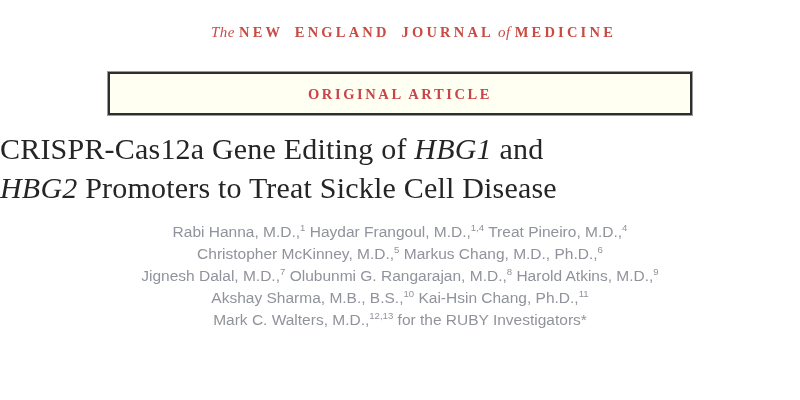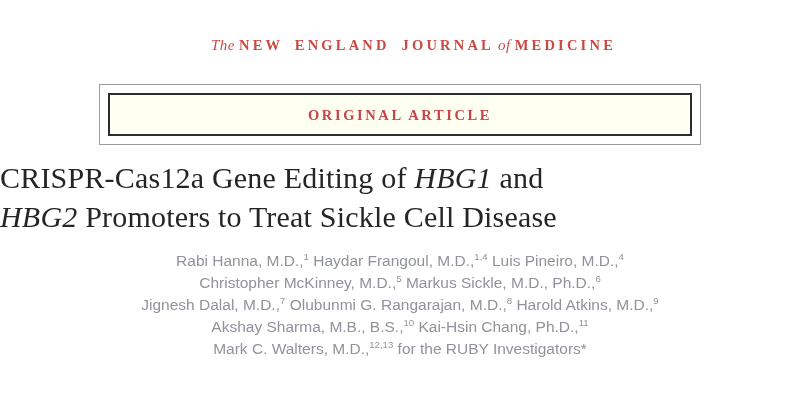--- a/index.html
+++ b/index.html
@@ -1,33 +1,33 @@
 <!DOCTYPE html>
 <html><head>
 <meta charset="utf-8">
 <style>
   html, body { margin:0; padding:0; }
   body {
     width:800px; height:400px; background:#ffffff; overflow:hidden;
     font-family:"Liberation Serif", serif;
   }
   .masthead {
-    padding-top:36px; text-align:center; color:#c84a42;
+    padding-top:23px; text-align:center; color:#c84a42;
     white-space:nowrap;
     margin-left:27px;
   }
   .masthead .mh-it {
     font-style:italic; font-size:15px; letter-spacing:0.5px;
   }
   .masthead .mh-caps {
     font-size:14.5px; font-weight:bold; letter-spacing:3.2px; word-spacing:5px;
   }
   .box-outer {
     width:584px; margin:30px auto 4px; border:1px solid #9b9b9b;
-    padding:8px; background:#ffffff;
+    padding:0; background:#ffffff;
   }
   .box-inner {
     border:2px solid #2e2e2e; background:#fffff2;
     text-align:center; padding:11px 0 10px;
   }
   .box-inner .article-type {
     color:#c8434b; font-weight:bold; font-size:14.5px; letter-spacing:2.6px;
   }
   .title {
     margin:13px 0 0; text-align:left; font-weight:normal;
@@ -60,20 +60,20 @@
       <span class="article-type">ORIGINAL ARTICLE</span>
     </div>
   </div>
 
   <h1 class="title">
     <span>CRISPR-Cas12a Gene Editing of </span><span class="gene">HBG1</span><span> and</span><br>
     <span class="gene">HBG2</span><span> Promoters to Treat Sickle Cell Disease</span>
   </h1>
 
   <div class="authors" id="authors">
-      <div class="author-line"><span>Rabi Hanna, M.D.,</span><sup>1</sup><span> Haydar Frangoul, M.D.,</span><sup>1,4</sup><span> Luis Pineiro, M.D.,</span><sup>4</sup></div>
-      <div class="author-line"><span>Christopher McKinney, M.D.,</span><sup>5</sup><span> Markus Sickle, M.D., Ph.D.,</span><sup>6</sup></div>
+      <div class="author-line"><span>Rabi Hanna, M.D.,</span><sup>1</sup><span> Haydar Frangoul, M.D.,</span><sup>1,4</sup><span> Treat Pineiro, M.D.,</span><sup>4</sup></div>
+      <div class="author-line"><span>Christopher McKinney, M.D.,</span><sup>5</sup><span> Markus Chang, M.D., Ph.D.,</span><sup>6</sup></div>
       <div class="author-line"><span>Jignesh Dalal, M.D.,</span><sup>7</sup><span> Olubunmi G. Rangarajan, M.D.,</span><sup>8</sup><span> Harold Atkins, M.D.,</span><sup>9</sup></div>
       <div class="author-line"><span>Akshay Sharma, M.B., B.S.,</span><sup>10</sup><span> Kai-Hsin Chang, Ph.D.,</span><sup>11</sup></div>
       <div class="author-line"><span>Mark C. Walters, M.D.,</span><sup>12,13</sup><span> for the RUBY Investigators*</span></div>
     </div>
 
 </div>
 
 </body></html>

